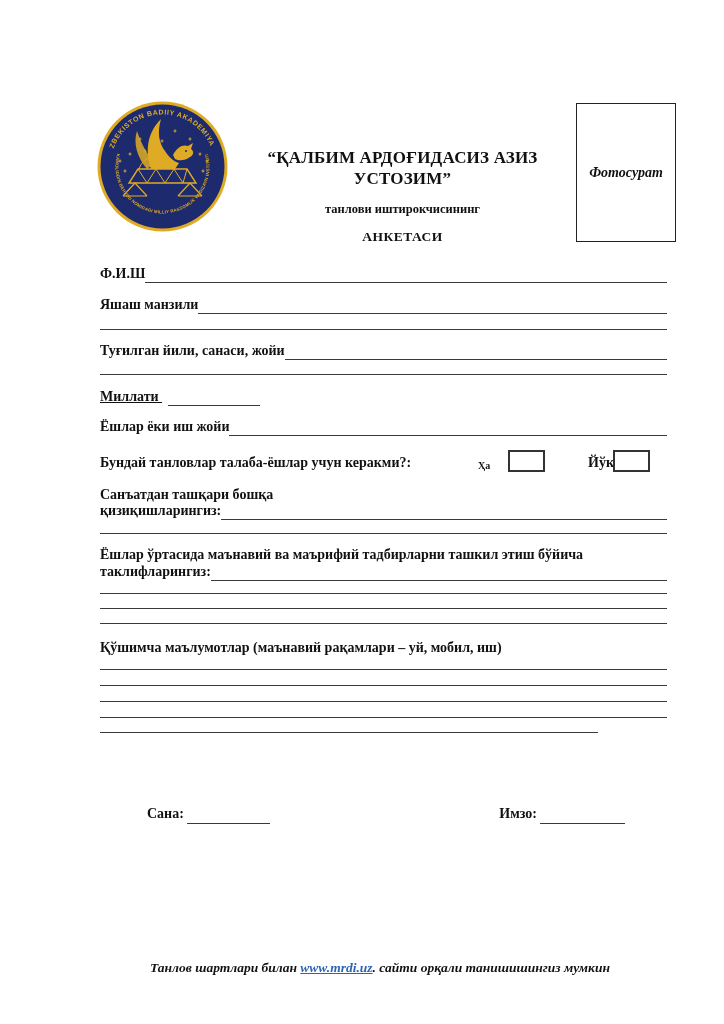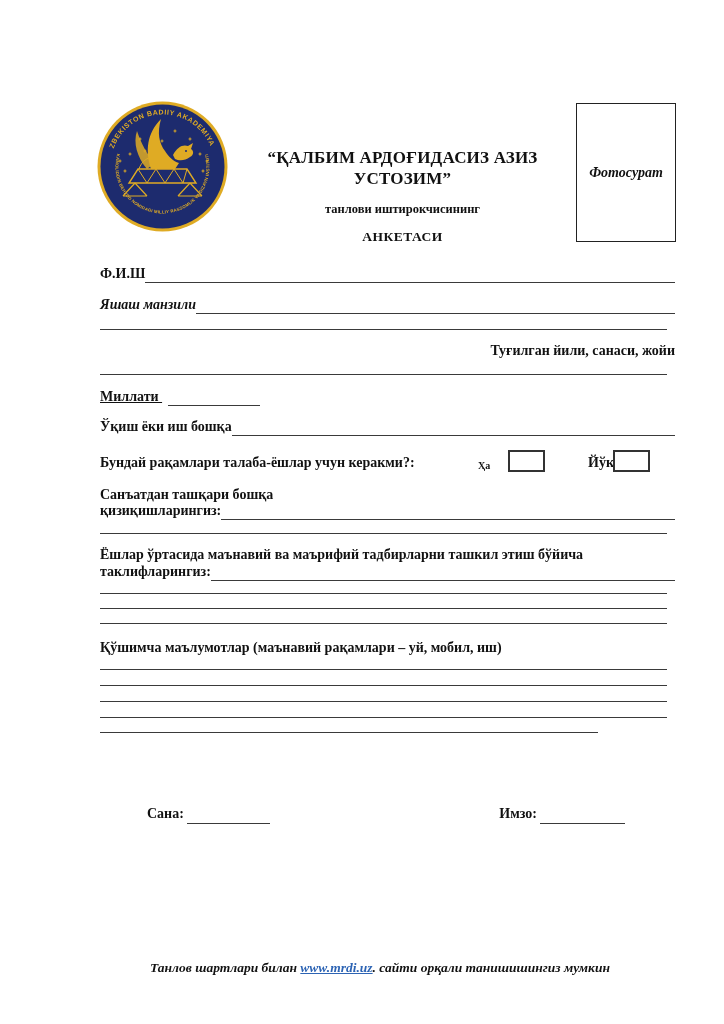--- a/index.html
+++ b/index.html
@@ -23,21 +23,21 @@
   .title-block{position:absolute;left:245px;top:147px;width:315px;text-align:center;}
   .title-line{font-weight:bold;font-size:17px;line-height:21px;letter-spacing:.2px;}
   .subtitle1{font-weight:bold;font-size:12.5px;line-height:15px;margin-top:13px;}
   .subtitle2{font-weight:bold;font-size:13.5px;line-height:16px;margin-top:12px;letter-spacing:.5px;}
   .photo-box{
     position:absolute;left:576px;top:103px;width:100px;height:139px;
     border:1.5px solid #222;display:flex;align-items:center;justify-content:center;
   }
   .photo-label{font-weight:bold;font-style:italic;font-size:14px;}
   
-  .row{position:absolute;left:100px;right:49px;height:19px;display:flex;align-items:flex-end;}
+  .row{position:absolute;left:100px;right:57px;height:19px;display:flex;align-items:center;}
   .lbl{font-weight:bold;font-size:14px;line-height:19px;white-space:pre;}
   .fill{flex:1;height:19px;border-bottom:1px solid var(--line);}
   .fill-short{width:92px;height:19px;border-bottom:1px solid var(--line);margin-left:6px;}
   .rule{position:absolute;left:100px;right:57px;height:0;border-top:1px solid var(--line);}
   .rule-short{position:absolute;left:100px;width:498px;height:0;border-top:1px solid var(--line);}
   .textline{position:absolute;left:100px;right:57px;font-weight:bold;font-size:14px;line-height:17px;}
   
   .q-row{position:absolute;left:100px;right:57px;height:23px;}
   .q-label{position:absolute;left:0;bottom:2px;font-weight:bold;font-size:14px;}
   .q-yes{position:absolute;left:378px;bottom:2px;font-weight:bold;font-size:10px;}
@@ -126,44 +126,44 @@
 
   <div class="photo-box">
     <span class="photo-label">Фотосурат</span>
   </div>
 
   <div class="row" style="top:264px;">
     <span class="lbl">Ф.И.Ш</span>
     <span class="fill"></span>
   </div>
 
-  <div class="row" style="top:295px;font-style:italic;">
+  <div class="row" style="top:295px;">
     <span class="lbl">Яшаш манзили</span>
     <span class="fill"></span>
   </div>
   <div class="rule" style="top:329px;"></div>
 
-  <div class="row" style="top:341px;flex-direction:column;">
+  <div class="row" style="top:341px;">
     <span class="lbl">Туғилган йили, санаси, жойи</span>
     <span class="fill"></span>
   </div>
   <div class="rule" style="top:374px;"></div>
 
   <div class="row" style="top:387px;text-decoration:underline;">
     <span class="lbl">Миллати </span>
     <span class="fill-short"></span>
   </div>
 
   <div class="row" style="top:417px;">
-    <span class="lbl">Ўқиш ёки иш бошқа</span>
+    <span class="lbl">Ёшлар ёки иш жойи</span>
     <span class="fill"></span>
   </div>
 
   <div class="q-row" style="top:450px;">
-    <span class="q-label">Бундай рақамлари талаба-ёшлар учун керакми?:</span>
+    <span class="q-label">Бундай танловлар талаба-ёшлар учун керакми?:</span>
     <span class="q-yes">Ҳа</span>
     <span class="cbox cbox-yes"></span>
     <span class="q-no">Йўк</span>
     <span class="cbox cbox-no"></span>
   </div>
 
   <div class="textline" style="top:486px;">Санъатдан ташқари бошқа</div>
   <div class="row" style="top:501px;">
     <span class="lbl">қизиқишларингиз:</span>
     <span class="fill"></span>

